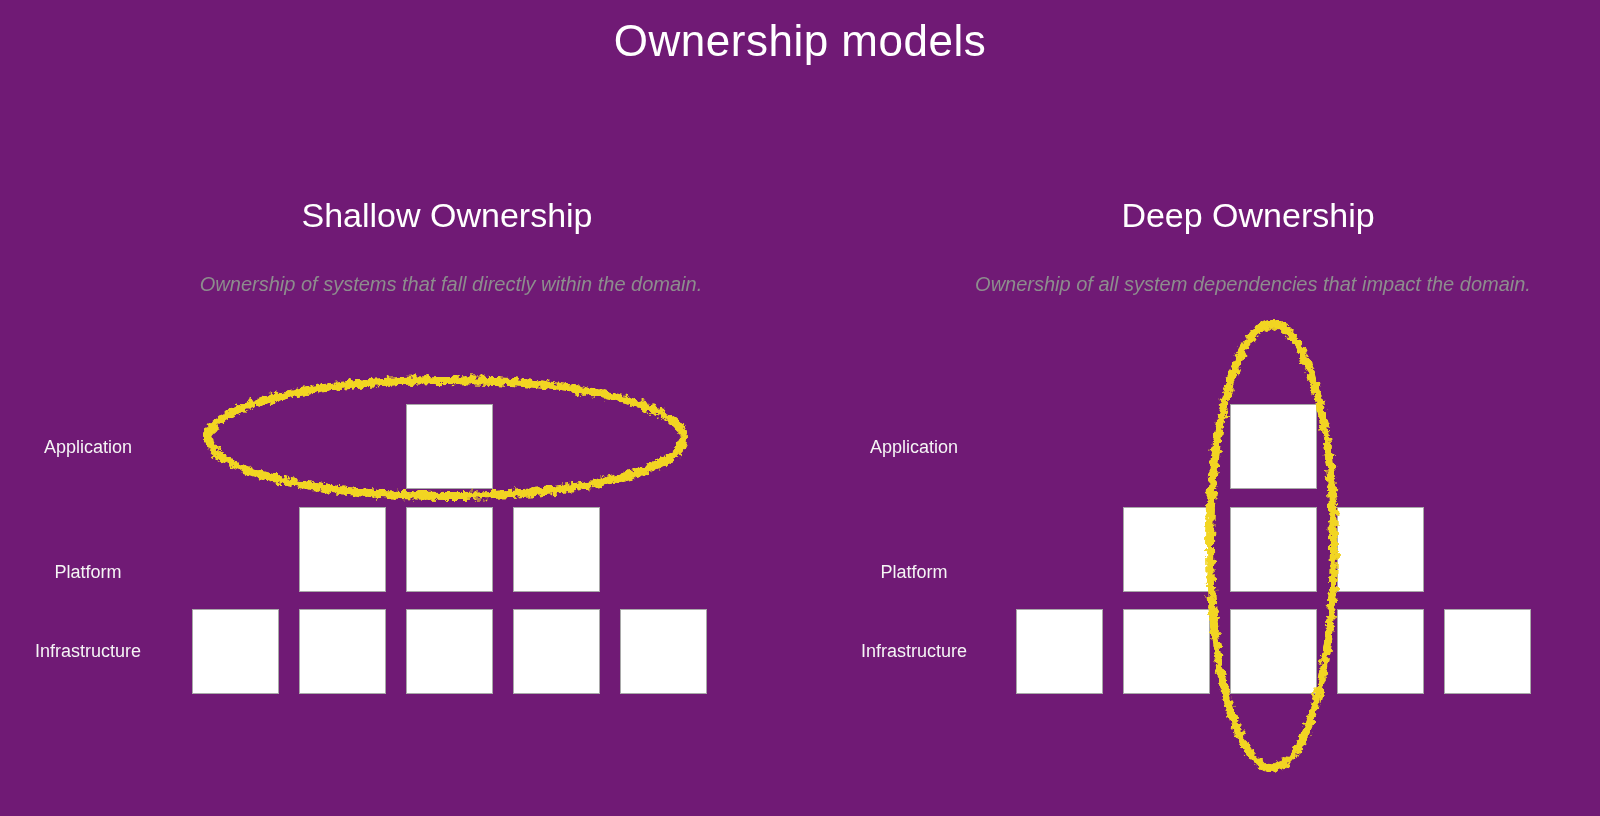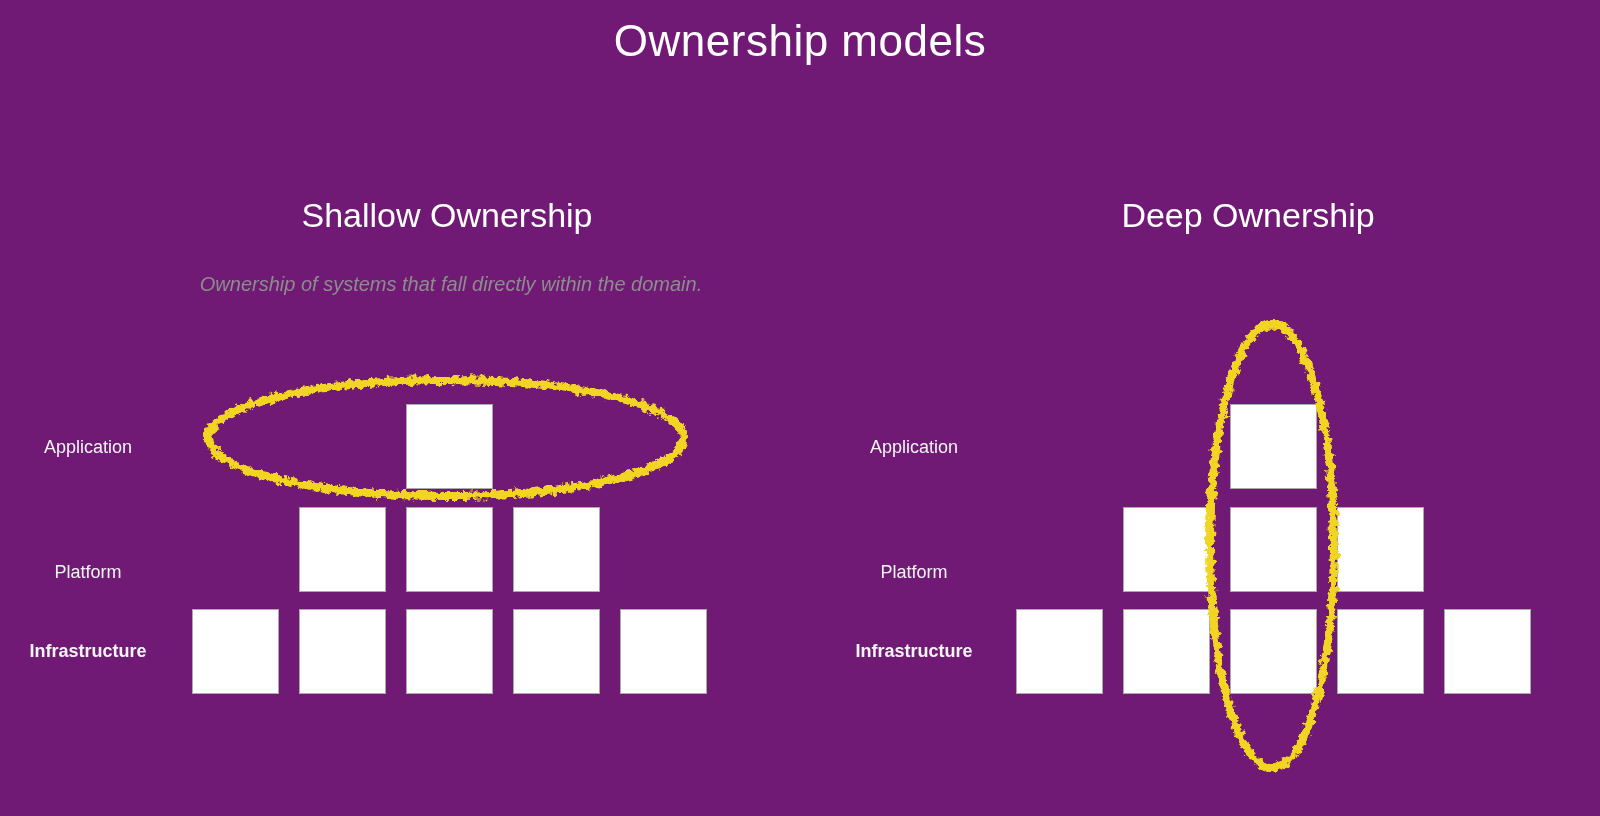--- a/index.html
+++ b/index.html
@@ -51,21 +51,21 @@
     position: absolute;
     transform: translate(-50%, -50%);
     color: #f5f5f5;
     font-size: 18px;
     white-space: nowrap;
   }
   .lx-left  { left: 88px; }
   .lx-right { left: 914px; }
   .ly-0 { top: 447px; }
   .ly-1 { top: 572px; }
-  .ly-2 { top: 651px; font-weight: bold; }
+  .ly-2 { top: 651px; }
   .sq {
     position: absolute;
     width: 87px;
     height: 85px;
     background: #ffffff;
     border: 1px solid #a9a9a9;
     box-sizing: border-box;
   }
   .ellipse-svg { position: absolute; pointer-events: none; }
   .ell-left  { left: 186px; top: 356px; }
@@ -75,20 +75,21 @@
 <body>
 
 <div class="slide">
 
   <h1 class="title">Ownership models</h1>
 
   <h2 class="heading h-left">Shallow Ownership</h2>
   <p class="subtitle s-left">Ownership of systems that fall directly within the domain.</p>
 
   <h2 class="heading h-right">Deep Ownership</h2>
+  <p class="subtitle s-right">Ownership of all system dependencies that impact the domain.</p>
 
   <span class="lbl lx-left ly-0">Application</span>
   <span class="lbl lx-left ly-1">Platform</span>
   <span class="lbl lx-left ly-2">Infrastructure</span>
 
   <span class="lbl lx-right ly-0">Application</span>
   <span class="lbl lx-right ly-1">Platform</span>
   <span class="lbl lx-right ly-2">Infrastructure</span>
 
   <div id="squares-layer">

